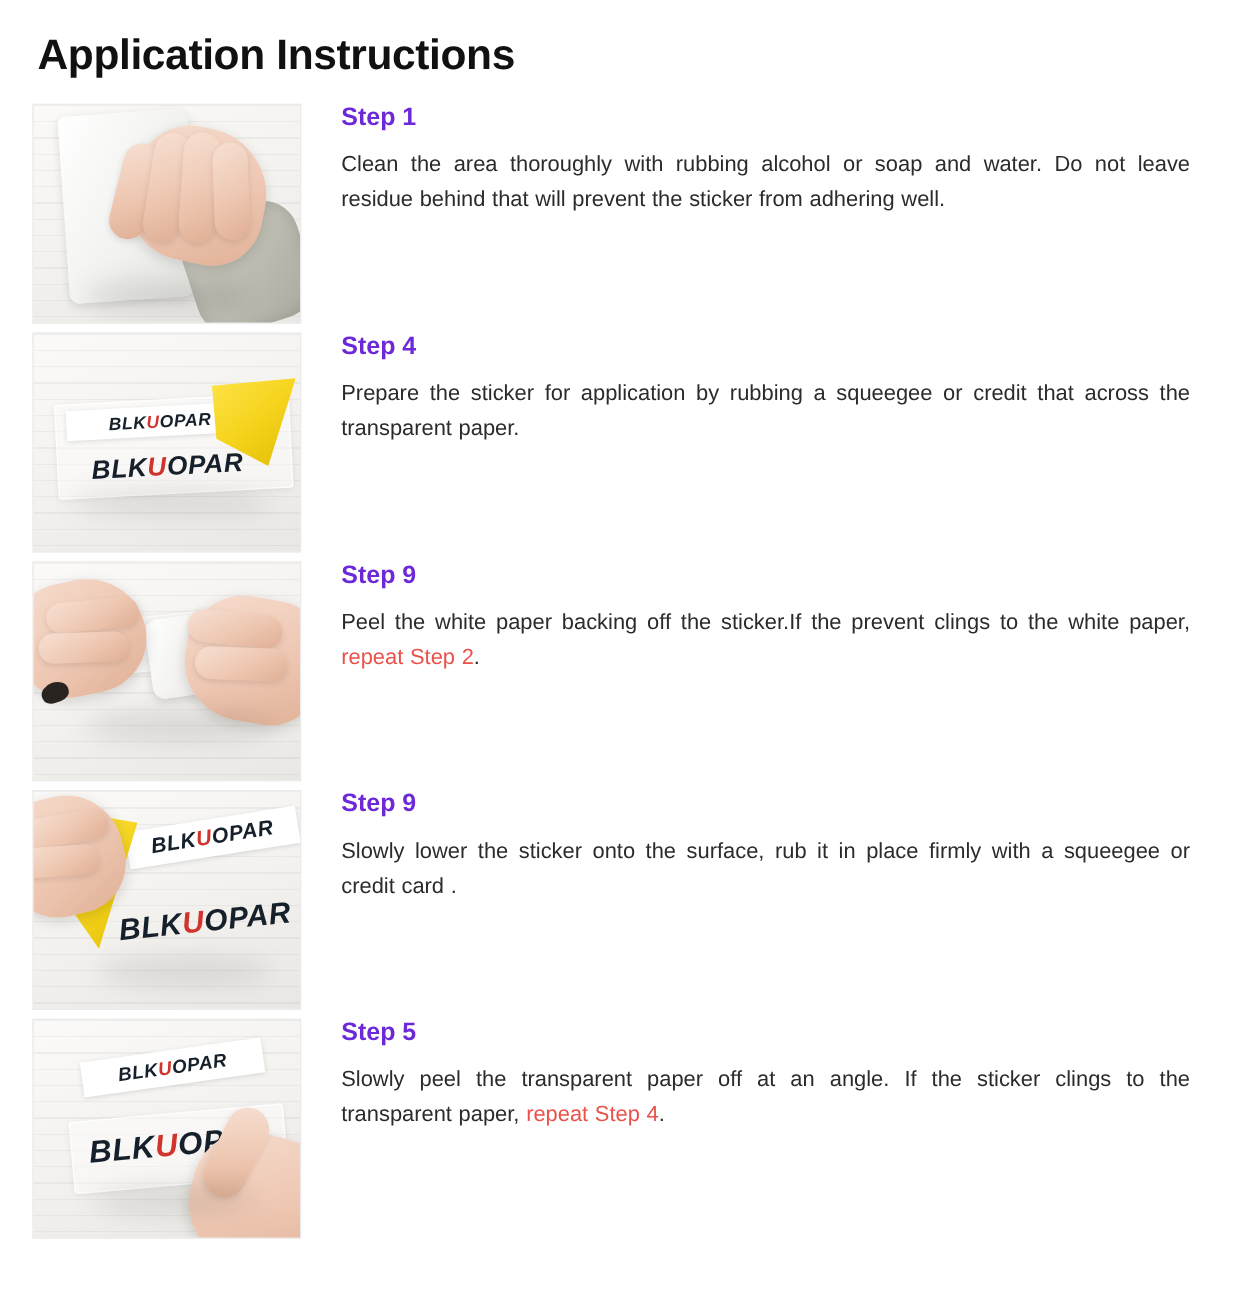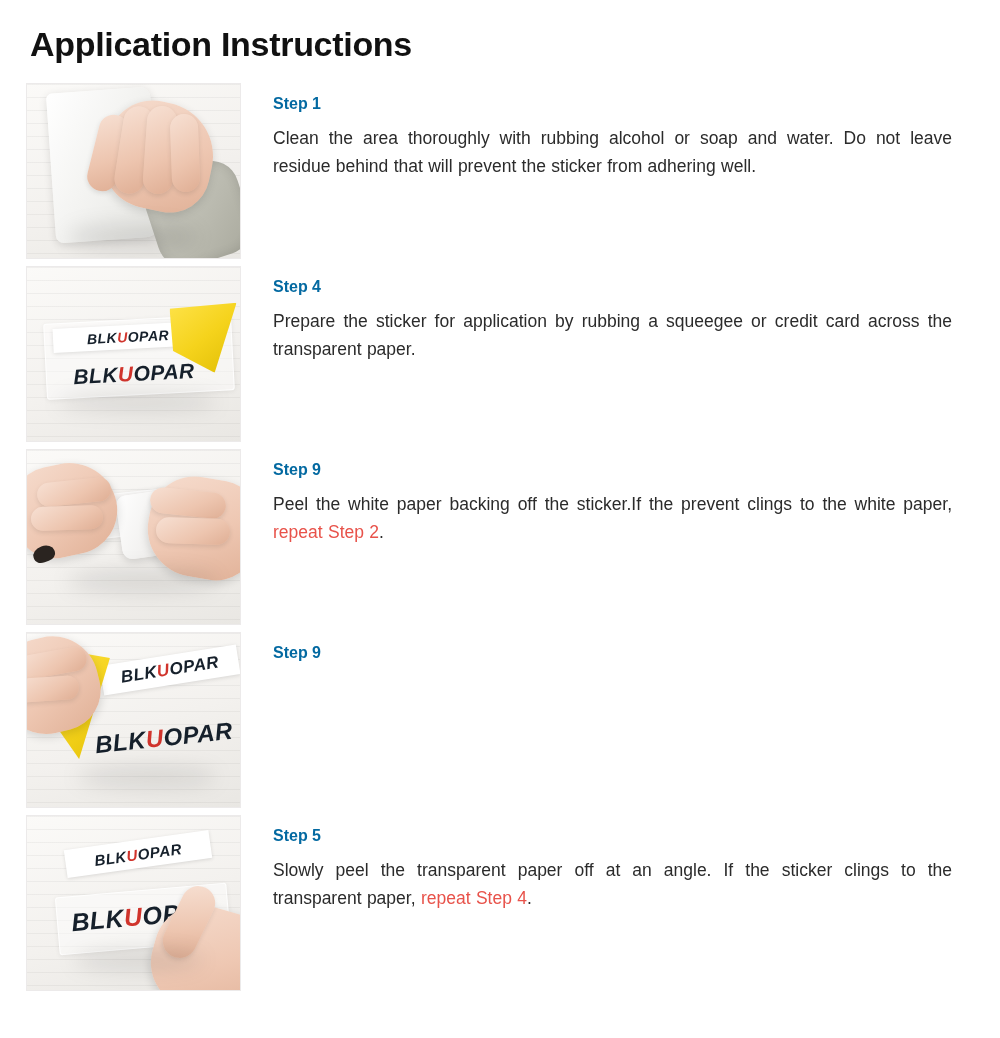--- a/index.html
+++ b/index.html
@@ -48,24 +48,24 @@
     box-sizing: border-box;
     background: #f2f1ef;
   }
   .step-text {
     flex: 1;
     padding-left: 32px;
     padding-right: 48px;
     box-sizing: border-box;
   }
   .step-title {
-    font-size: 16px;
+    font-size: 20px;
     font-weight: bold;
-    color: #0369a1;
-    margin: 12px 0 12px 0;
+    color: #6d28d9;
+    margin: 0 0 12px 0;
   }
   .step-body {
     font-size: 17.5px;
     line-height: 1.55;
     color: #2b2b2b;
     text-align: justify;
     word-spacing: 0.5px;
   }
   .hl {
     color: #e8524a;
@@ -187,21 +187,21 @@
         </div>
         <div class="decal" style="left:18px; top:92px; width:178px; height:30px; transform:rotate(-3deg); background:transparent; box-shadow:none;">
           <span style="font-size:21px;">BLK<span class="red">U</span>OPAR</span>
         </div>
         <div class="squeegee" style="left:140px; top:32px; width:66px; height:72px; clip-path:polygon(0% 18%, 100% 0%, 78% 100%, 12% 76%); transform:rotate(6deg);"></div>
         <div class="shadow-soft" style="left:30px; top:126px; width:160px; height:18px;"></div>
       </div>
       <div class="step-text">
         <div class="step-title">Step 4</div>
         <div class="step-body">
-          <span>Prepare the sticker for application by rubbing a squeegee or credit card across the transparent paper.</span><span class="hl"></span><span></span>
+          <span>Prepare the sticker for application by rubbing a squeegee or credit that across the transparent paper.</span><span class="hl"></span><span></span>
         </div>
       </div>
     </div>
 
     <div class="step-row">
       <div class="thumb">
         <div class="wall"></div>
         <div class="transparent-film" style="left:26px; top:44px; width:112px; height:42px; transform:rotate(-6deg); border-radius:3px;"></div>
         <div class="paperroll" style="left:92px; top:42px; width:66px; height:64px; border-radius:10px 22px 22px 10px; transform:rotate(-8deg);"></div>
         <div class="hand" style="left:-14px; top:14px; width:104px; height:92px; border-radius:40px 48px 44px 40px; transform:rotate(-12deg);"></div>
@@ -231,20 +231,23 @@
           <span style="font-size:24px;">BLK<span class="red">U</span>OPAR</span>
         </div>
         <div class="squeegee" style="left:16px; top:14px; width:70px; height:112px; clip-path:polygon(22% 0%, 100% 12%, 46% 100%, 0% 52%); transform:rotate(-4deg);"></div>
         <div class="hand" style="left:-26px; top:4px; width:98px; height:96px; border-radius:42px 46px 40px 44px; transform:rotate(-14deg);"></div>
         <div class="finger" style="left:-8px; top:18px; width:68px; height:24px; border-radius:13px; transform:rotate(-10deg);"></div>
         <div class="finger" style="left:-12px; top:44px; width:64px; height:24px; border-radius:13px; transform:rotate(-4deg);"></div>
         <div class="shadow-soft" style="left:50px; top:134px; width:140px; height:20px;"></div>
       </div>
       <div class="step-text">
         <div class="step-title">Step 9</div>
+        <div class="step-body">
+          <span>Slowly lower the sticker onto the surface, rub it in place firmly with a squeegee or credit card .</span><span class="hl"></span><span></span>
+        </div>
       </div>
     </div>
 
     <div class="step-row">
       <div class="thumb">
         <div class="wall"></div>
         <div class="decal" style="left:38px; top:24px; width:146px; height:28px; transform:rotate(-8deg);">
           <span style="font-size:15px;">BLK<span class="red">U</span>OPAR</span>
         </div>
         <div class="transparent-film" style="left:30px; top:74px; width:170px; height:56px; transform:rotate(-5deg); border-radius:3px;"></div>

